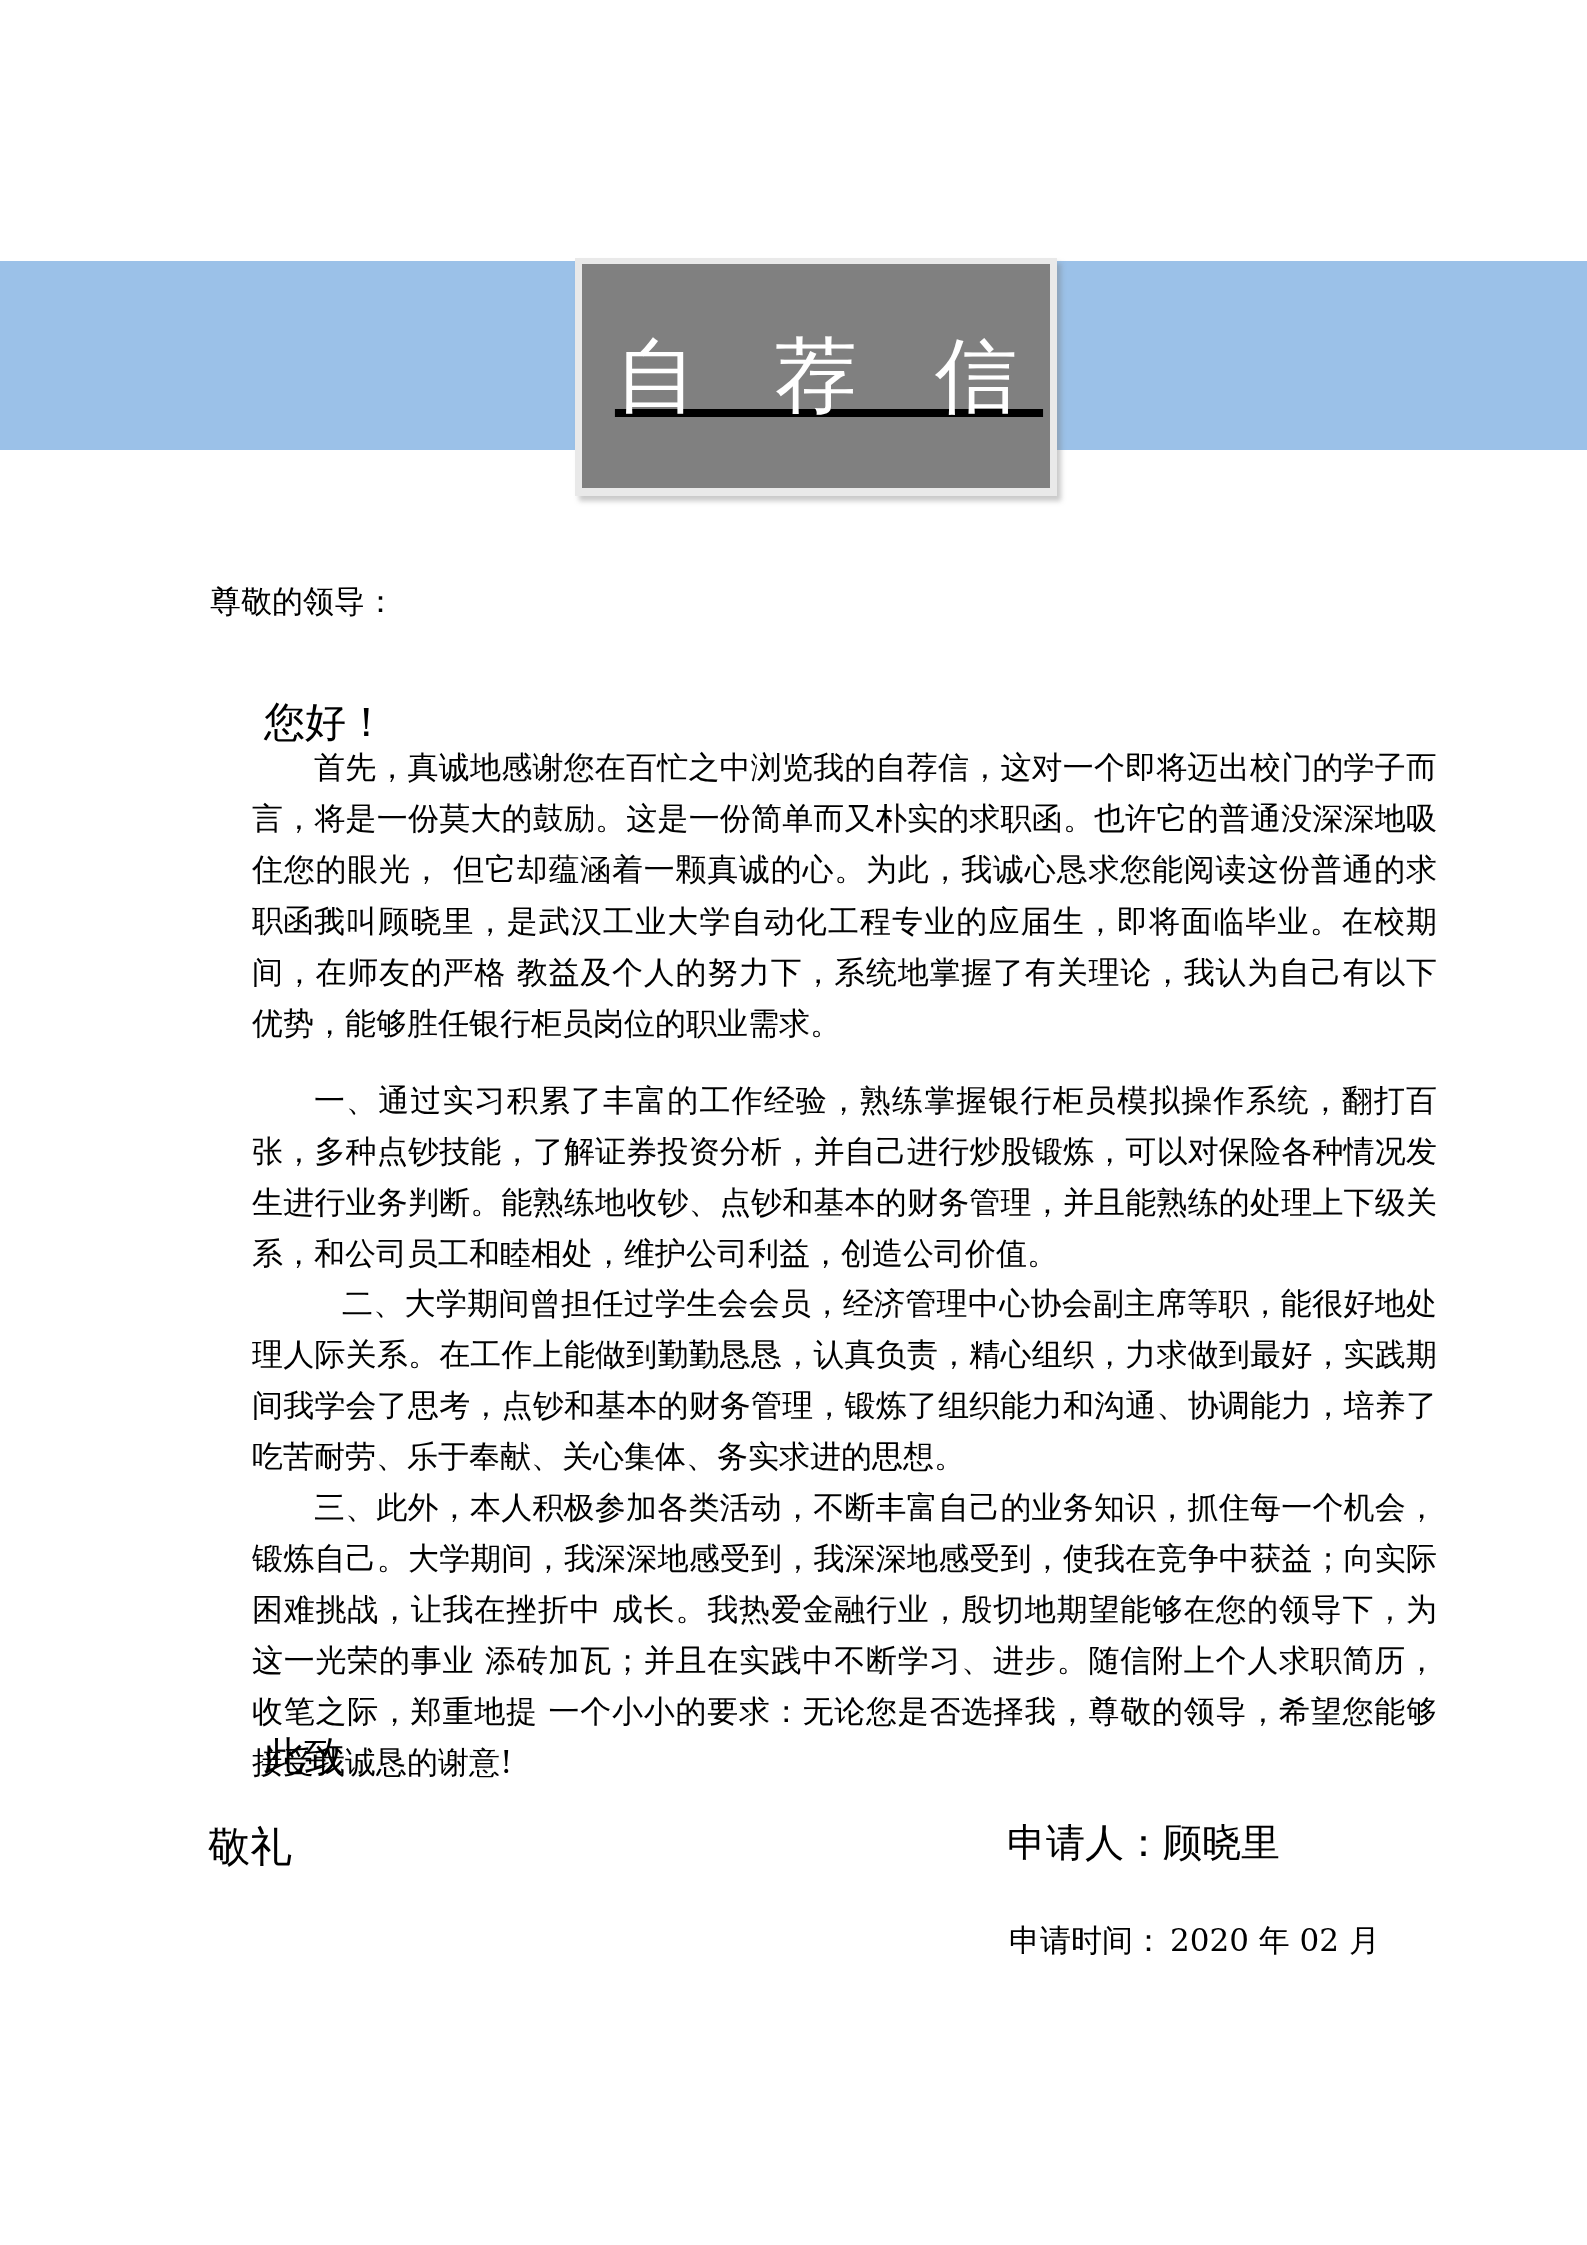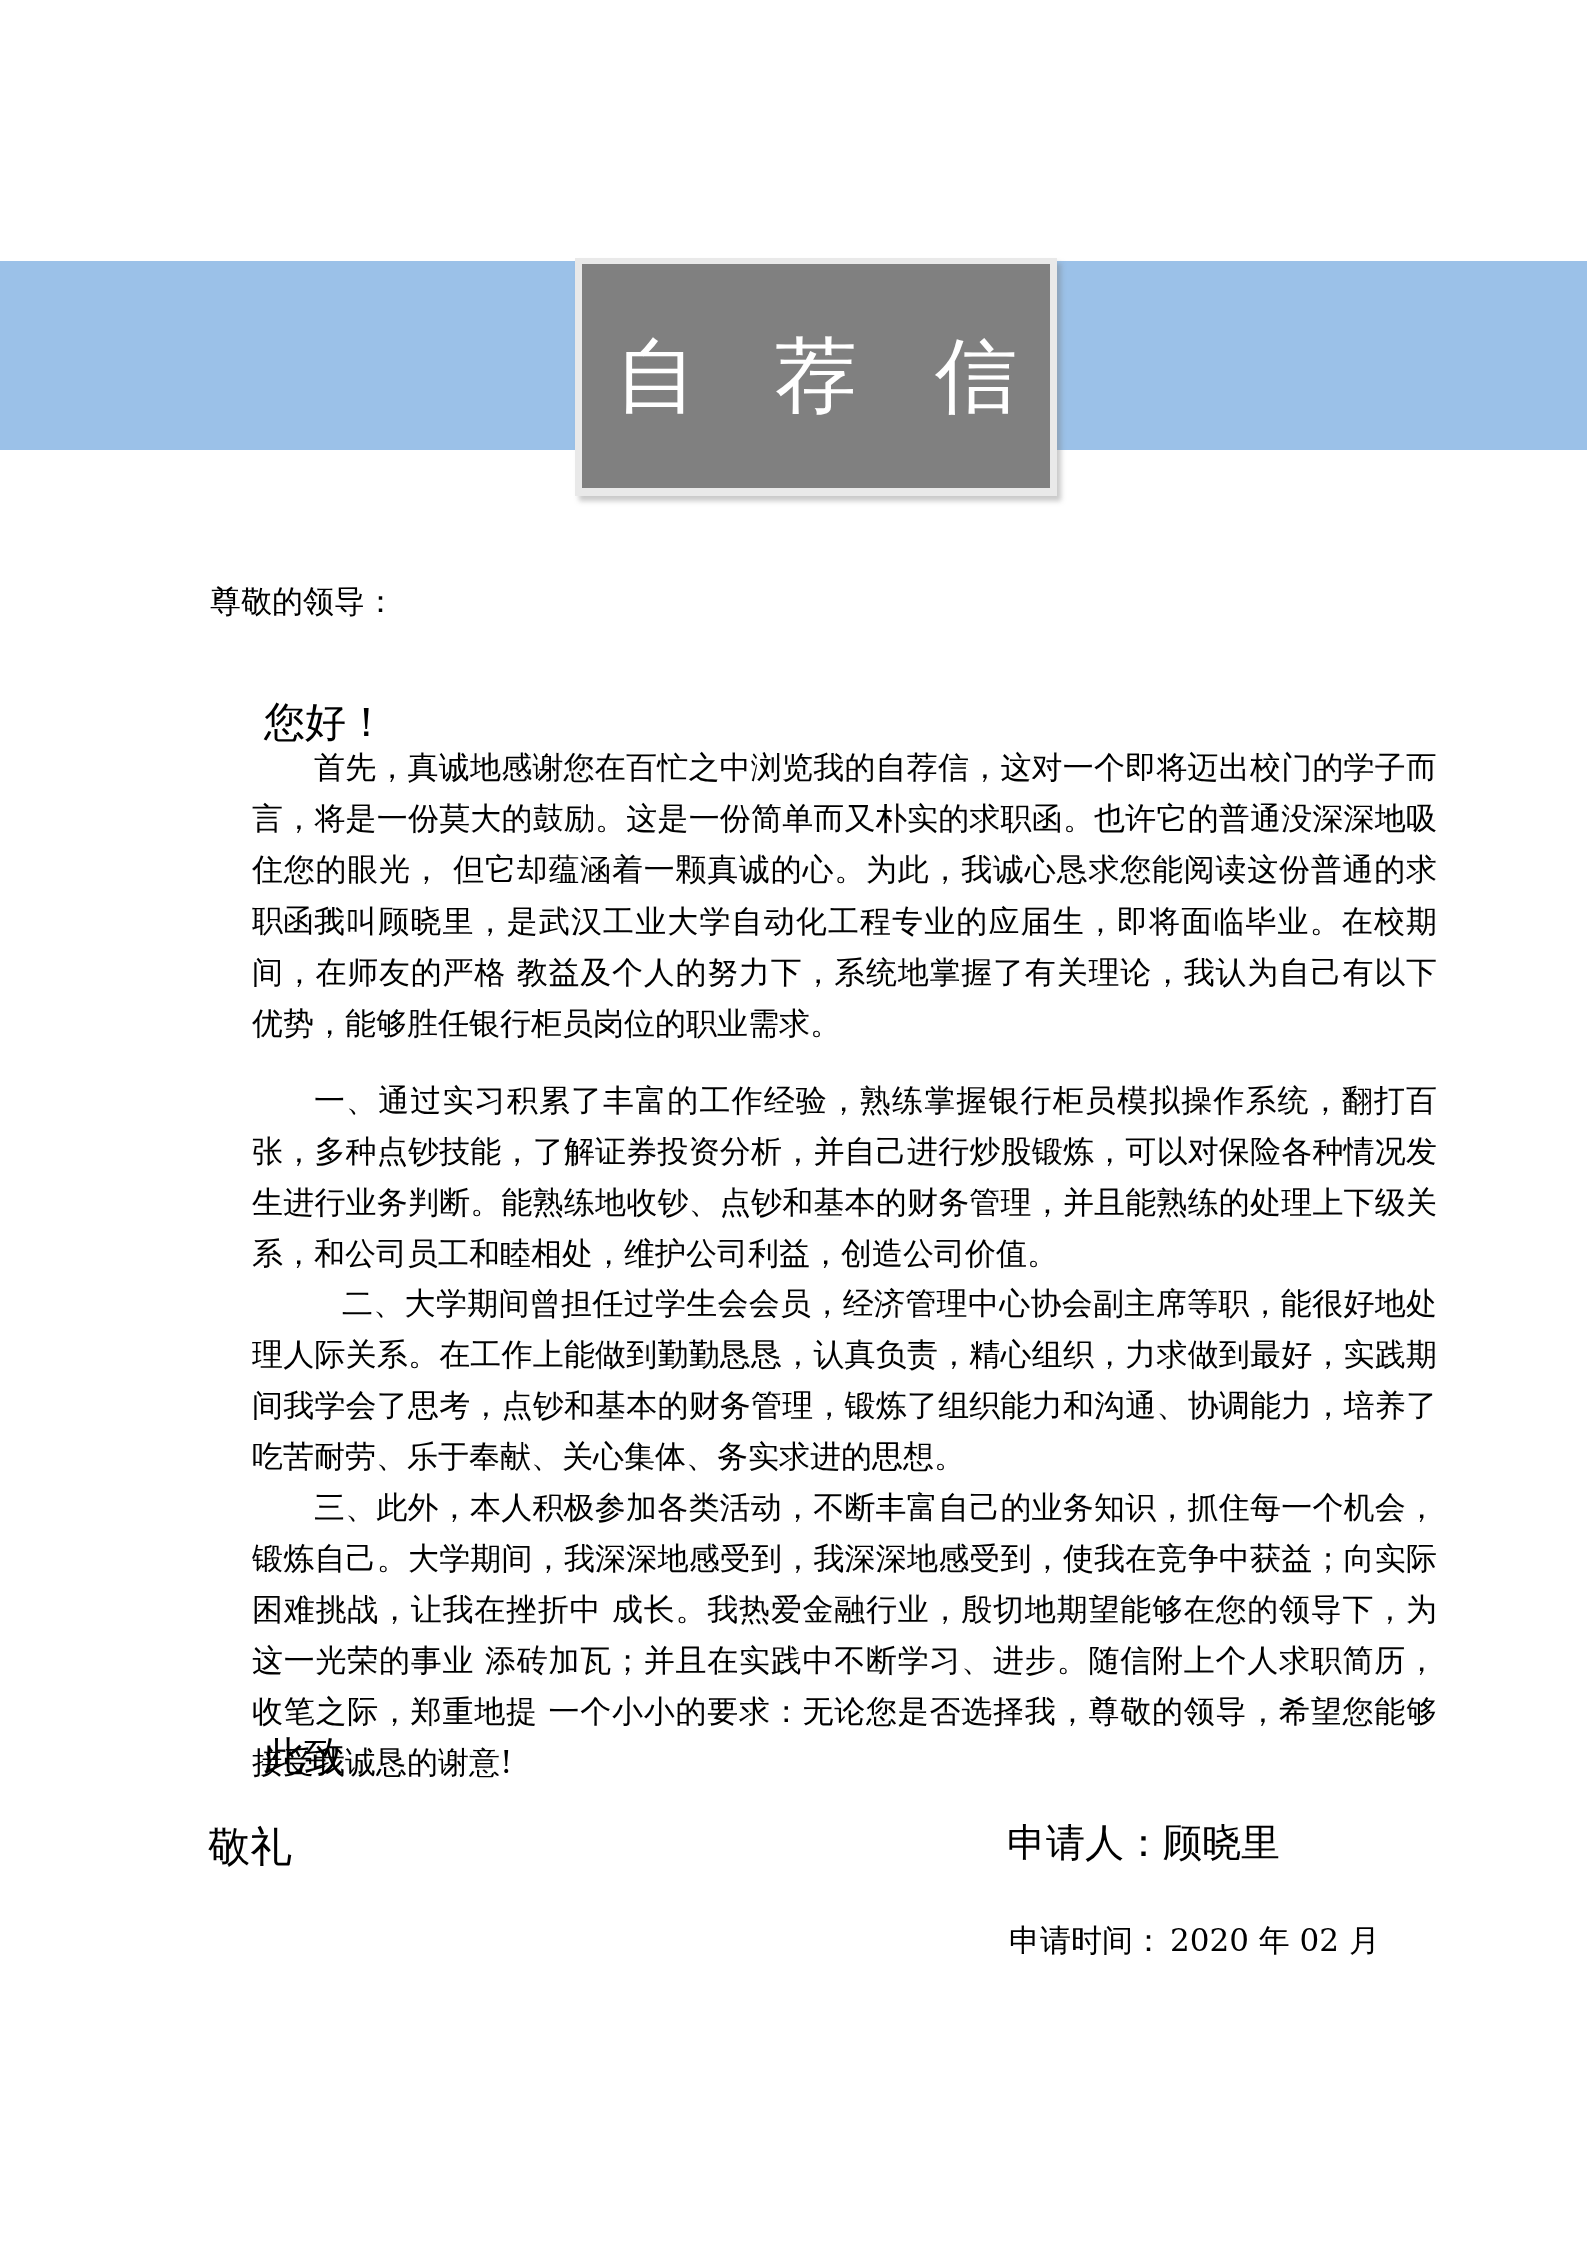--- a/index.html
+++ b/index.html
@@ -39,20 +39,21 @@
   .title-plaque {
     position: absolute;
     left: 582px;
     top: 264px;
     width: 468px;
     height: 224px;
     background: #808080;
     display: flex;
     align-items: center;
     justify-content: center;
+    text-decoration: underline;
   }
 
   .title-text {
     color: #ffffff;
     font-family: "DejaVu Serif", "Liberation Serif", serif;
     font-size: 82px;
     font-weight: 400;
     letter-spacing: 26px;
     text-indent: 26px;
     line-height: 1;

